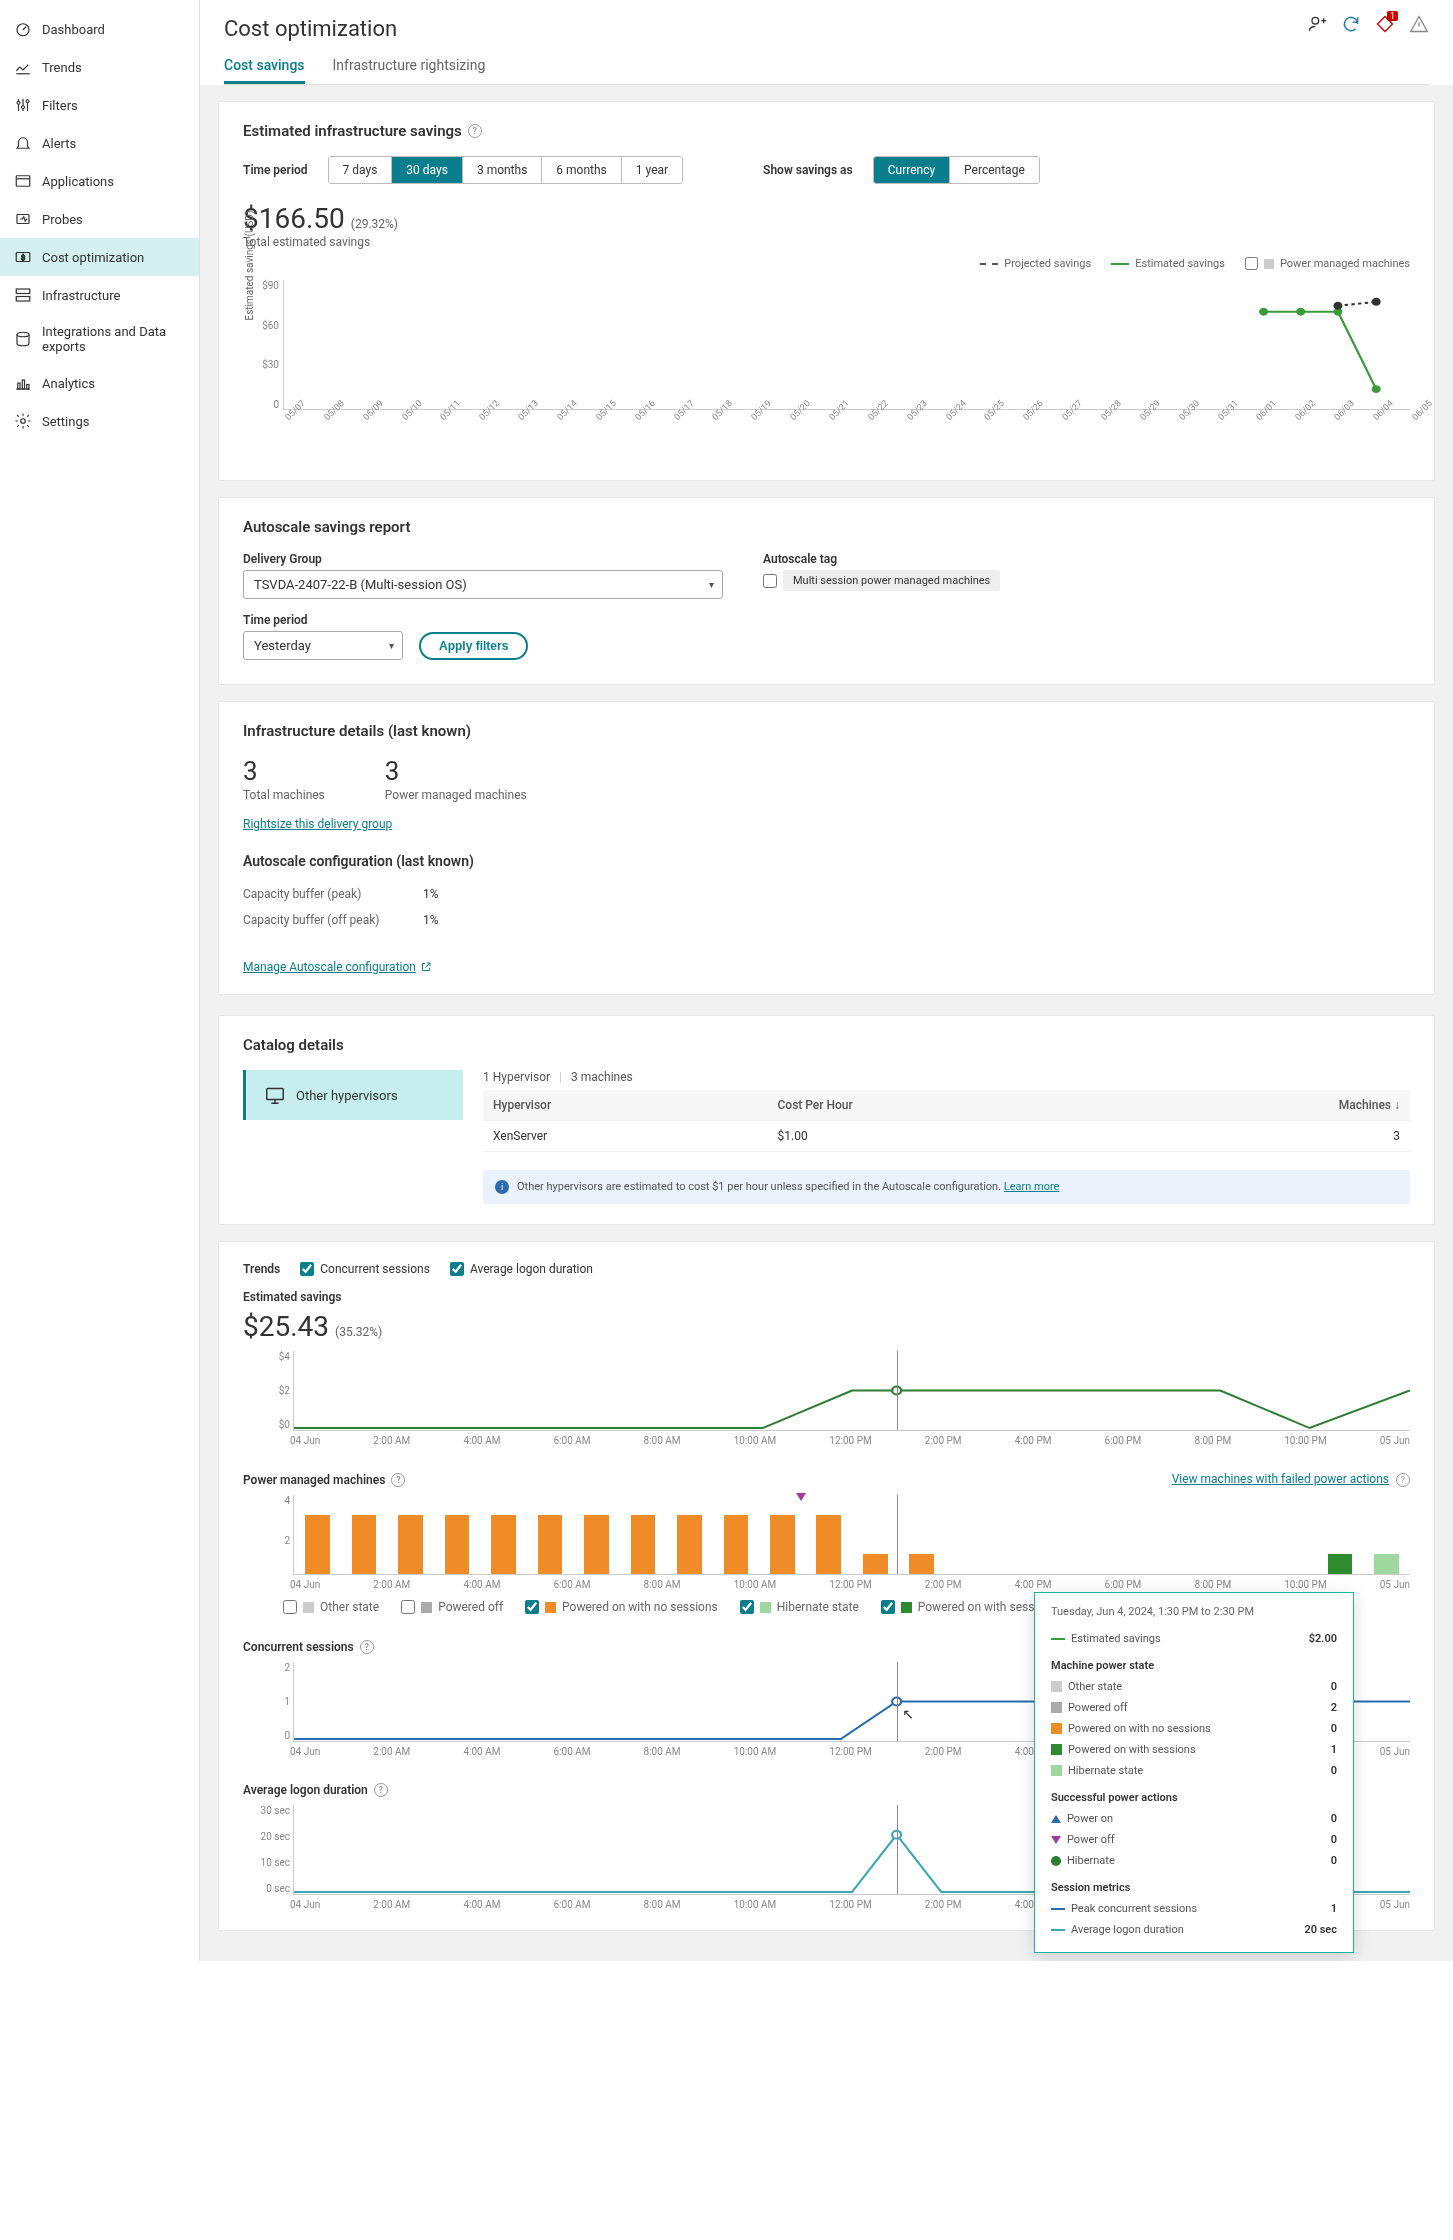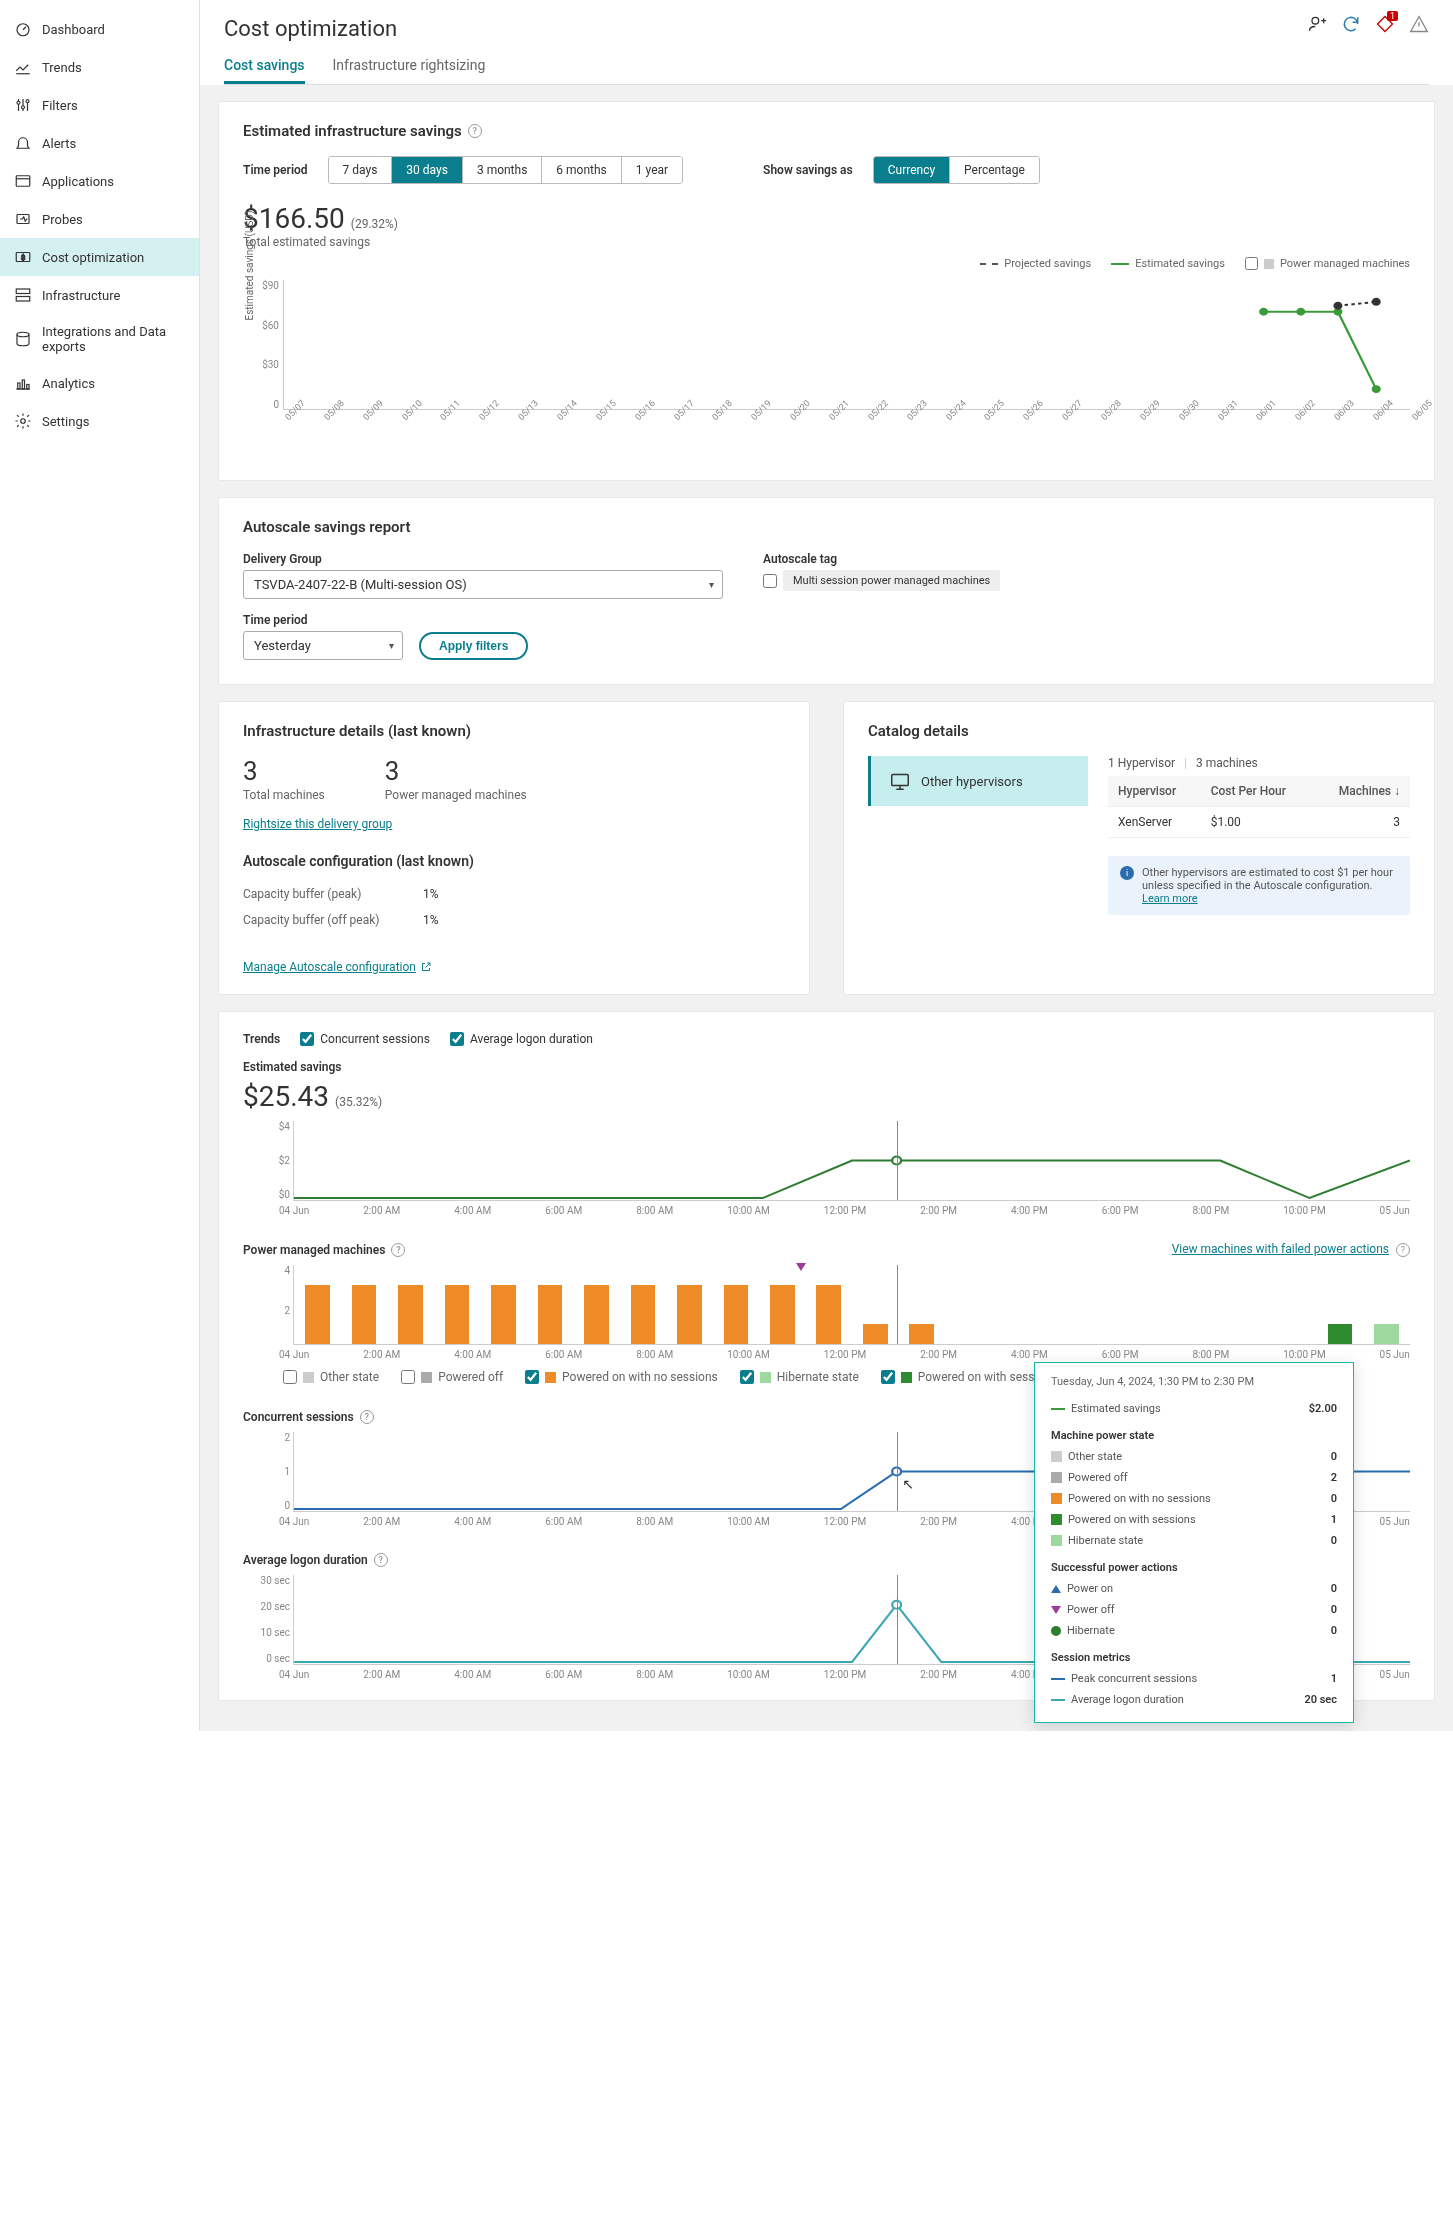--- a/index.html
+++ b/index.html
@@ -39,21 +39,21 @@
 .chart-area { position: relative; height: 180px; margin-top: 10px; margin-left: 40px; }
 .y-axis-label { position: absolute; left: -34px; top: 50%; transform: rotate(-90deg) translateX(50%); transform-origin: left; font-size: 10px; color: #666; white-space: nowrap; }
 .y-ticks { position: absolute; left: -30px; top: 0; height: 130px; display: flex; flex-direction: column; justify-content: space-between; font-size: 10px; color: #888; text-align: right; width: 26px; }
 .chart-plot { position: absolute; left: 0; right: 0; top: 0; height: 130px; border-left: 1px solid #ccc; border-bottom: 1px solid #ccc; }
 .x-ticks { position: absolute; left: 0; right: 0; top: 135px; display: flex; justify-content: space-between; font-size: 9px; color: #888; }
 .x-ticks span { transform: rotate(-45deg); transform-origin: top left; white-space: nowrap; width: 0; }
 .field-label { font-size: 12px; font-weight: 600; margin-bottom: 4px; }
 .select { border: 1px solid #aaa; border-radius: 3px; padding: 6px 28px 6px 10px; font-size: 13px; background: #fff; position: relative; display: inline-flex; align-items: center; justify-content: space-between; cursor: pointer; }
 .select .chev { position: absolute; right: 8px; font-size: 10px; color: #555; }
 .btn-primary { background: #fff; color: #0a7e8c; border: 2px solid #0a7e8c; border-radius: 16px; padding: 5px 18px; font-size: 12px; font-weight: 600; cursor: pointer; }
-.two-col { display: flex; gap: 33px; margin: 16px 18px 0 18px; }
+.two-col { display: flex; gap: 20px; margin: 16px 18px 0 18px; flex-direction: column; }
 .two-col .panel { margin: 0; flex: 1; }
 .big-num { font-size: 26px; font-weight: 400; }
 .num-block .sub { font-size: 12px; color: #666; margin-top: 2px; }
 .link { color: #0a7e8c; text-decoration: underline; font-size: 12px; cursor: pointer; }
 .link-sm { color: #0a7e8c; text-decoration: underline; font-size: 12px; cursor: pointer; display: inline-flex; align-items: center; gap: 4px; }
 .subsec-title { font-size: 14px; font-weight: 600; margin: 22px 0 12px 0; }
 .kv-row { display: flex; align-items: center; padding: 6px 0; font-size: 12px; }
 .kv-row .k { width: 180px; color: #666; }
 .kv-row .v { color: #333; }
 .tag-chip { background: #eee; padding: 4px 10px; font-size: 11px; border-radius: 2px; }
@@ -64,21 +64,21 @@
 .data-table th, .data-table td { text-align: left; padding: 8px 10px; border-bottom: 1px solid #eee; }
 .data-table th { background: #f7f7f7; color: #555; font-weight: 500; }
 .data-table th:last-child, .data-table td:last-child { text-align: right; }
 .info-strip { background: #eaf3fb; padding: 10px 12px; font-size: 11px; color: #555; display: flex; gap: 8px; margin-top: 18px; border-radius: 2px; }
 .info-strip .ii { width: 14px; height: 14px; background: #2b6cb0; color: #fff; border-radius: 50%; font-size: 9px; display: flex; align-items: center; justify-content: center; flex-shrink: 0; }
 .trends-head { display: flex; align-items: center; gap: 20px; margin-bottom: 14px; }
 .chk { display: flex; align-items: center; gap: 6px; font-size: 12px; cursor: pointer; }
 .chk input { accent-color: #0a7e8c; width: 14px; height: 14px; }
 .mini-chart { position: relative; height: 110px; margin-left: 50px; margin-top: 8px; border-left: 1px solid #ccc; border-bottom: 1px solid #ccc; }
 .mini-y { position: absolute; left: -40px; top: 0; bottom: 0; width: 36px; display: flex; flex-direction: column; justify-content: space-between; font-size: 10px; color: #888; text-align: right; }
-.mini-x { display: flex; justify-content: space-between; margin-left: 36px; font-size: 10px; color: #888; margin-top: 4px; }
+.mini-x { display: flex; justify-content: space-between; margin-left: 47px; font-size: 10px; color: #888; margin-top: 4px; }
 .section-sep { margin-top: 26px; }
 .pm-legend { display: flex; gap: 22px; margin-left: 40px; margin-top: 10px; font-size: 11px; color: #666; flex-wrap: wrap; }
 .pm-legend .leg-item input { accent-color: #0a7e8c; }
 .sq { width: 11px; height: 11px; flex-shrink: 0; }
 .sq.grey1 { background: #ccc; } .sq.grey2 { background: #aaa; } .sq.orange { background: #f08c28; } .sq.green { background: #2e8b2e; } .sq.lgreen { background: #9fd89f; }
 .bar-row { position: absolute; left: 0; right: 0; bottom: 0; display: flex; gap: 2%; align-items: flex-end; height: 100%; padding: 0 1%; }
 .bar { width: 2.8%; background: #f08c28; }
 .tooltip-card { position: absolute; background: #fff; border: 1px solid #14b8a6; box-shadow: 0 4px 16px rgba(0,0,0,0.15); padding: 12px 16px; font-size: 11px; width: 320px; z-index: 10; }
 .tt-head { color: #666; margin-bottom: 10px; }
 .tt-row { display: flex; justify-content: space-between; padding: 4px 0; align-items: center; }

